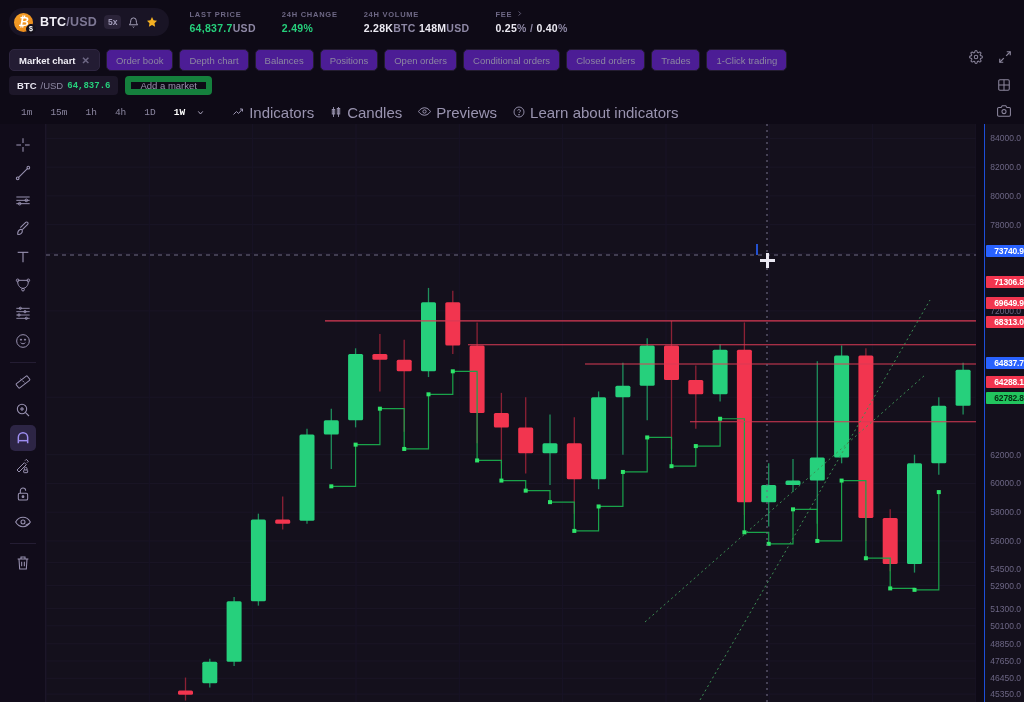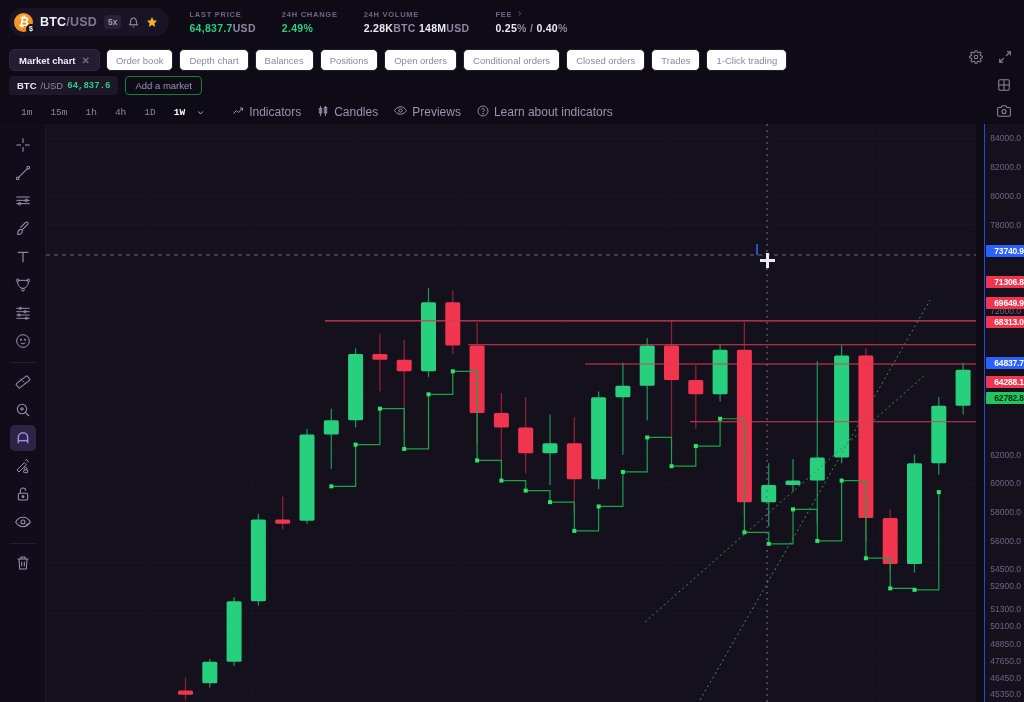--- a/index.html
+++ b/index.html
@@ -55,21 +55,21 @@
   .stat-value .unit { color: #8e88a5; font-weight: bold; }
   .green { color: #26d07c; }
   .white { color: #eceaf3; }
 
   
   .tabrow {
     position: absolute; top: 48px; left: 0; width: 1024px; height: 24px;
     display: flex; align-items: center; gap: 6px; padding-left: 9px;
   }
   .tab {
-    height: 22px; border-radius: 5px; background: #ffffff;
+    height: 22px; border-radius: 5px; background: #4c1d95;
     border: 1px solid #241d31; color: #8c87a1;
     font-size: 9.5px; display: flex; align-items: center; gap: 6px;
     padding: 0 9px; cursor: pointer; white-space: nowrap;
   }
   .tab.active { background: #231c33; color: #f0eef6; font-weight: bold; border-color: #2e2640; }
   .tab .x { color: #6e6885; font-size: 10px; }
   .top-icons { position: absolute; right: 12px; top: 50px; display: flex; gap: 15px; }
   .t-ico { cursor: pointer; opacity: .75; }
   .grid-ico { position: absolute; right: 13px; top: 78px; cursor: pointer; opacity: .75; }
   .cam-ico { position: absolute; right: 13px; top: 104px; cursor: pointer; opacity: .75; }
@@ -80,39 +80,39 @@
   }
   .mkt-pill {
     height: 19px; background: #1d1729; border-radius: 4px;
     font-size: 9.5px; display: flex; align-items: center; gap: 4px;
     padding: 0 8px; cursor: pointer;
   }
   .mkt-pill .b { color: #e9e7f1; font-weight: bold; }
   .mkt-pill .q { color: #8c87a1; }
   .mkt-pill .p { color: #26d07c; font-weight: bold; font-family: "Liberation Mono", monospace; font-size: 9px; }
   .add-mkt {
-    height: 19px; background: transparent; border: 1px solid #15803d;
+    height: 19px; background: transparent; border: 6px solid #15803d;
     border-radius: 4px; color: #9a94b0; font-size: 9.5px;
     display: flex; align-items: center; padding: 0 9px; cursor: pointer;
   }
 
   
   .toolbar {
     position: absolute; top: 103px; left: 12px; height: 18px;
     display: flex; align-items: center; gap: 0;
   }
   .tf {
     font-size: 9.5px; color: #8c87a1; padding: 0 9px; cursor: pointer;
     display: flex; align-items: center; height: 18px; font-family: Liberation Mono, monospace;
   }
   .tf.active { color: #fff; font-weight: bold; }
   .tb-sep { width: 18px; }
   .tb-item {
     display: flex; align-items: center; gap: 5px; margin-right: 16px;
-    font-size: 12px; color: #9a94b0; cursor: pointer;
+    font-size: 15px; color: #9a94b0; cursor: pointer;
   }
 
   
   .rail {
     position: absolute; left: 0; top: 124px; width: 46px; height: 578px;
     background: #110c1a; border-right: 1px solid #1c1628;
     display: flex; flex-direction: column; align-items: center; padding-top: 8px;
   }
   .rail-ico {
     width: 26px; height: 26px; margin-bottom: 2px; border-radius: 5px;

